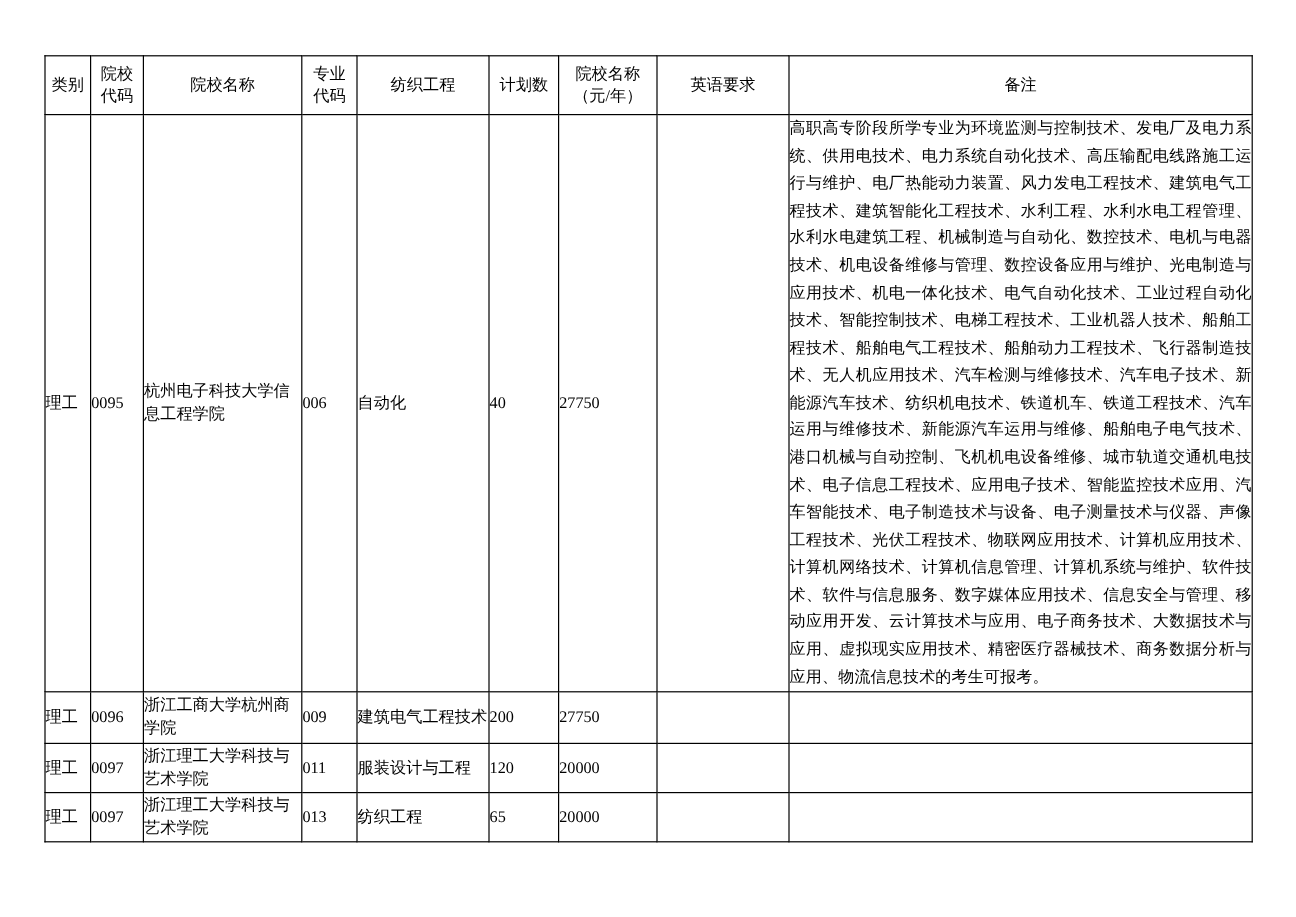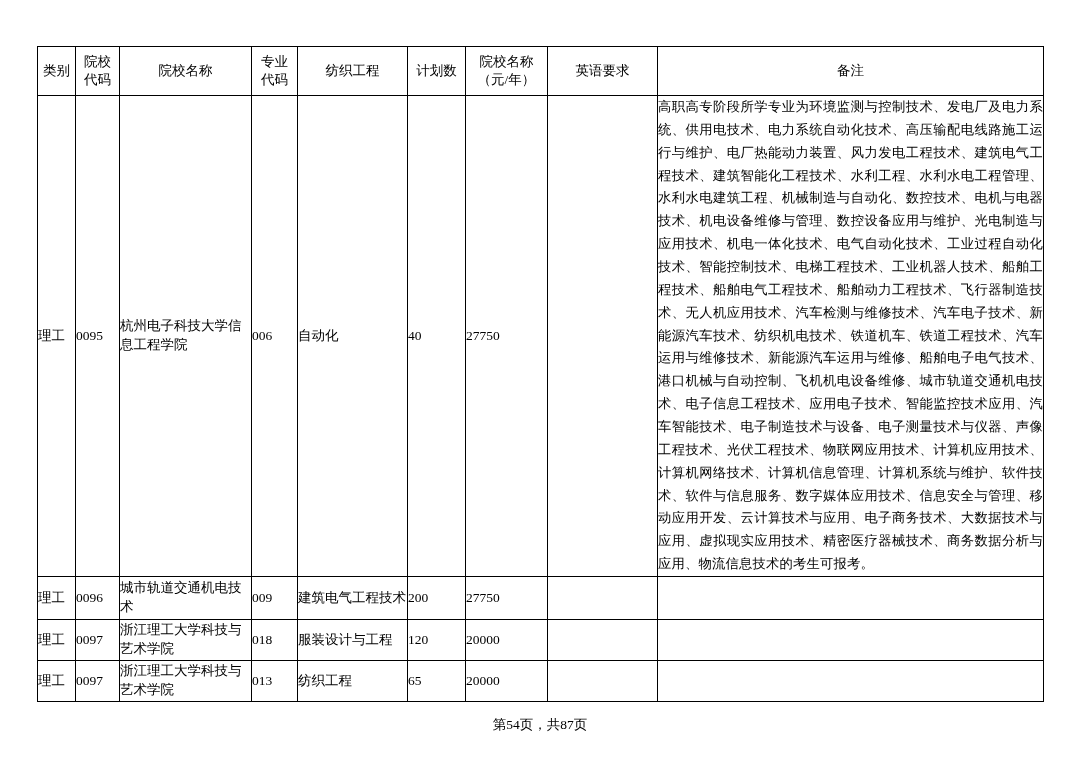--- a/index.html
+++ b/index.html
@@ -157,36 +157,36 @@
         <td class="fee">27750</td>
         <td class="english"></td>
         <td class="remark">
           <div class="remark-text">高职高专阶段所学专业为环境监测与控制技术、发电厂及电力系统、供用电技术、电力系统自动化技术、高压输配电线路施工运行与维护、电厂热能动力装置、风力发电工程技术、建筑电气工程技术、建筑智能化工程技术、水利工程、水利水电工程管理、水利水电建筑工程、机械制造与自动化、数控技术、电机与电器技术、机电设备维修与管理、数控设备应用与维护、光电制造与应用技术、机电一体化技术、电气自动化技术、工业过程自动化技术、智能控制技术、电梯工程技术、工业机器人技术、船舶工程技术、船舶电气工程技术、船舶动力工程技术、飞行器制造技术、无人机应用技术、汽车检测与维修技术、汽车电子技术、新能源汽车技术、纺织机电技术、铁道机车、铁道工程技术、汽车运用与维修技术、新能源汽车运用与维修、船舶电子电气技术、港口机械与自动控制、飞机机电设备维修、城市轨道交通机电技术、电子信息工程技术、应用电子技术、智能监控技术应用、汽车智能技术、电子制造技术与设备、电子测量技术与仪器、声像工程技术、光伏工程技术、物联网应用技术、计算机应用技术、计算机网络技术、计算机信息管理、计算机系统与维护、软件技术、软件与信息服务、数字媒体应用技术、信息安全与管理、移动应用开发、云计算技术与应用、电子商务技术、大数据技术与应用、虚拟现实应用技术、精密医疗器械技术、商务数据分析与应用、物流信息技术的考生可报考。</div>
         </td>
       </tr>
 
       <tr class="row-medium">
         <td class="category">理工</td>
         <td class="schoolcode">0096</td>
-        <td class="schoolname">城市轨道交通机电技术</td>
+        <td class="schoolname">浙江工商大学杭州商学院</td>
         <td class="majorcode">009</td>
         <td class="majorname">建筑电气工程技术</td>
         <td class="plan">200</td>
         <td class="fee">27750</td>
         <td class="english"></td>
         <td class="remark">
           <div class="remark-text"></div>
         </td>
       </tr>
 
       <tr class="row-short">
         <td class="category">理工</td>
         <td class="schoolcode">0097</td>
         <td class="schoolname">浙江理工大学科技与艺术学院</td>
-        <td class="majorcode">018</td>
+        <td class="majorcode">011</td>
         <td class="majorname">服装设计与工程</td>
         <td class="plan">120</td>
         <td class="fee">20000</td>
         <td class="english"></td>
         <td class="remark">
           <div class="remark-text"></div>
         </td>
       </tr>
 
       <tr class="row-short">
@@ -199,17 +199,14 @@
         <td class="fee">20000</td>
         <td class="english"></td>
         <td class="remark">
           <div class="remark-text"></div>
         </td>
       </tr>
 
     </tbody>
   </table>
 
-  <div class="footer">
-    <span>第54页，共87页</span>
-  </div>
 
 </div>
 
 </body></html>

